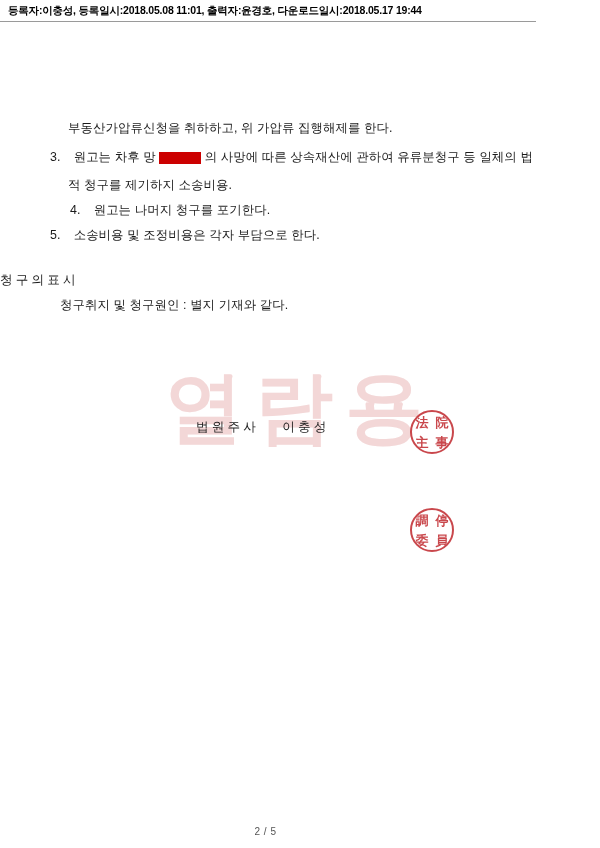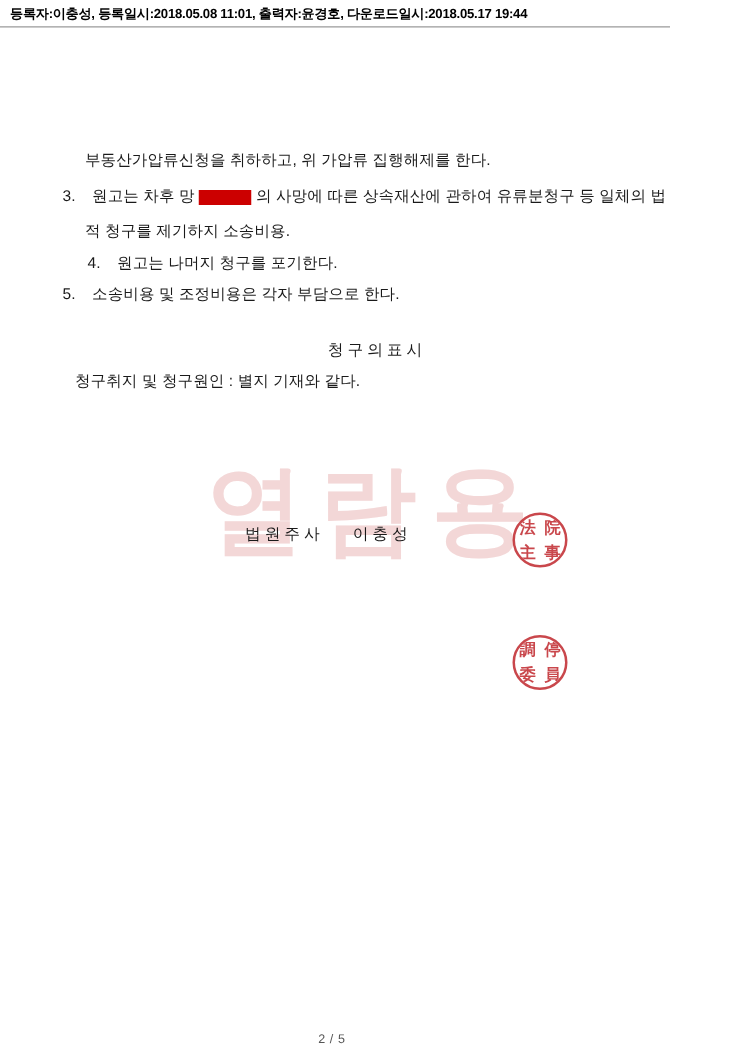--- a/index.html
+++ b/index.html
@@ -53,21 +53,21 @@
   }
   .redact {
     display: inline-block;
     background: #cc0000;
     vertical-align: middle;
     height: 12px;
   }
   .center-line {
     position: absolute;
     width: 600px;
-    text-align: center;
+    text-align: left;
     font-family: "Liberation Serif", serif;
     font-size: 12.6px;
     color: #1a1a1a;
   }
   .watermark {
     position: absolute;
     left: 150px;
     top: 352px;
     width: 300px;
     height: 110px;

